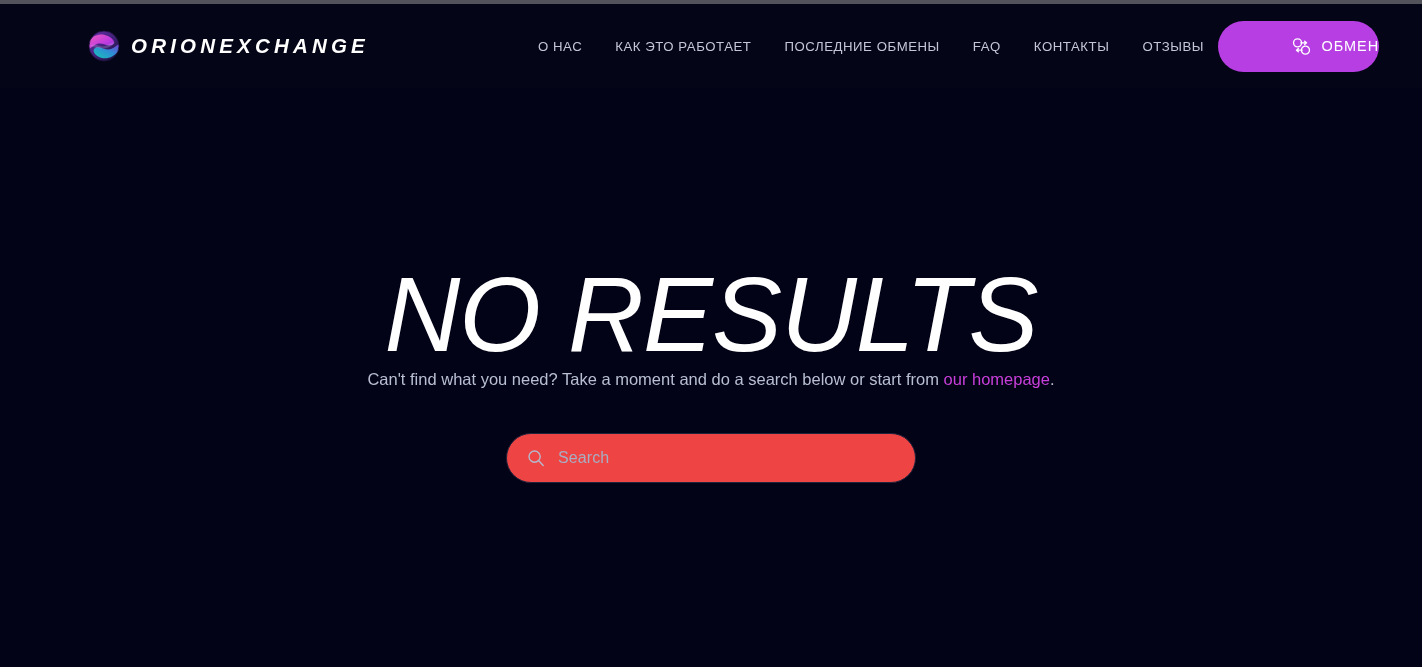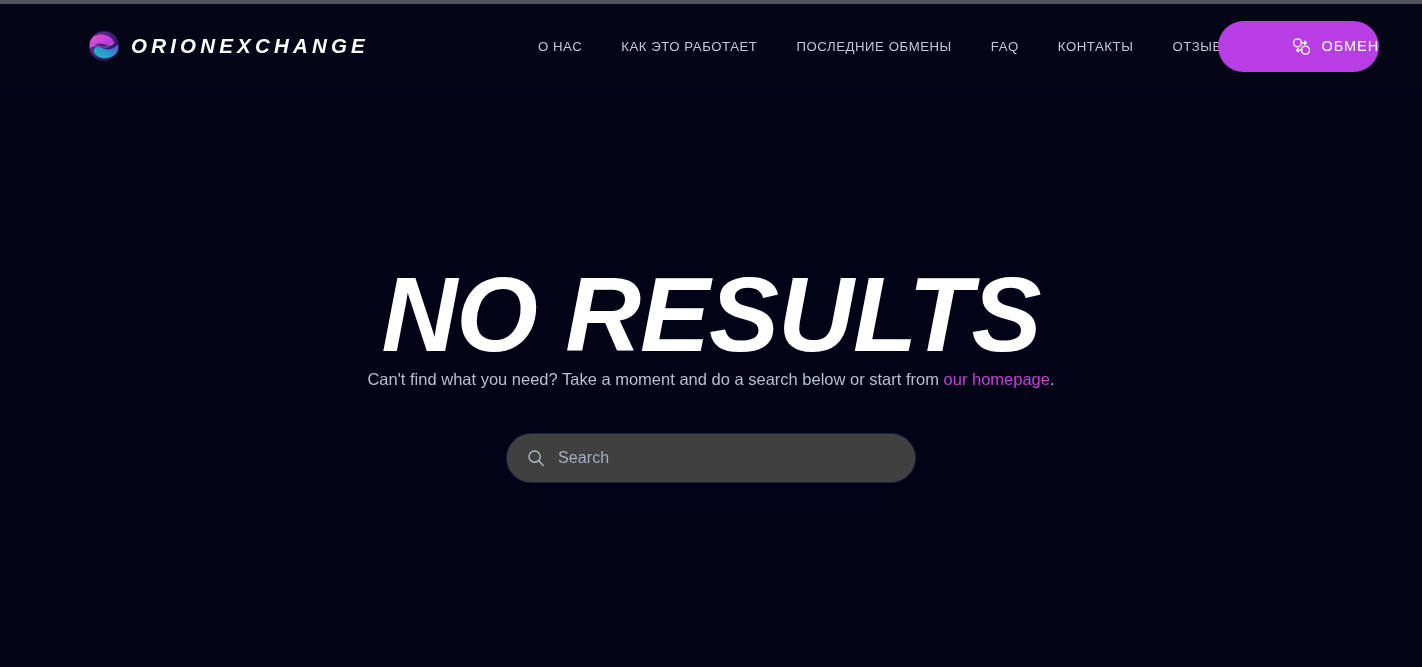--- a/index.html
+++ b/index.html
@@ -60,21 +60,21 @@
     font-style: italic;
     letter-spacing: 4.2px;
     white-space: nowrap;
   }
 
   .nav {
     position: absolute;
     left: 538px;
     display: flex;
     align-items: center;
-    gap: 6px;
+    gap: 0px;
   }
 
   .nav-item {
     color: #c3c7d6;
     font-size: 13.2px;
     letter-spacing: 0.55px;
     text-decoration: none;
     white-space: nowrap;
     padding: 6px 0;
     margin-right: 33px;
@@ -121,21 +121,21 @@
     display: flex;
     flex-direction: column;
     align-items: center;
   }
 
   .headline {
     margin-top: 174px;
     color: #ffffff;
     font-size: 105px;
     line-height: 106px;
-    font-weight: bold;
+    font-weight: normal;
     font-style: italic;
     letter-spacing: -1px;
     text-align: center;
     white-space: nowrap;
   }
 
   .subhead {
     margin-top: 18px;
     color: #ffffff;
     font-size: 45px;
@@ -158,21 +158,21 @@
     color: #c83fda;
     text-decoration: none;
   }
 
   .search-wrap {
     margin-top: 43px;
     width: 410px;
     height: 50px;
     border: 1px solid #20233c;
     border-radius: 25px;
-    background: #404040;
+    background: #ef4444;
     display: flex;
     align-items: center;
     padding: 0 18px 0 20px;
     gap: 13px;
   }
 
   .search-icon {
     width: 18px;
     height: 18px;
     flex: 0 0 18px;

